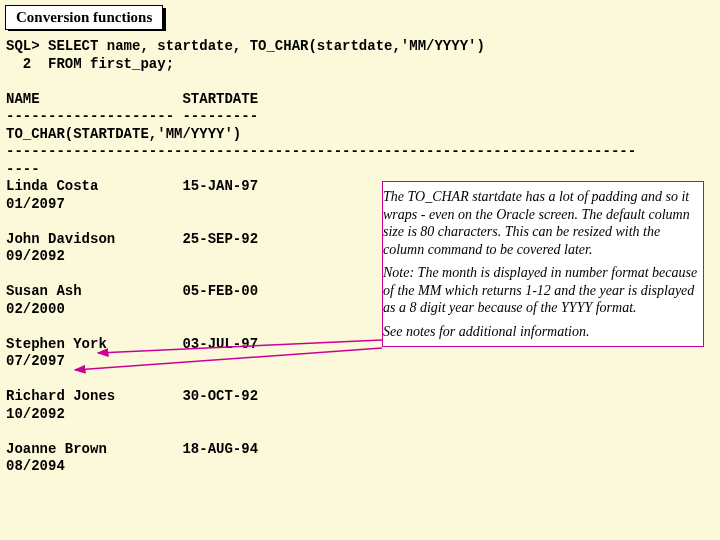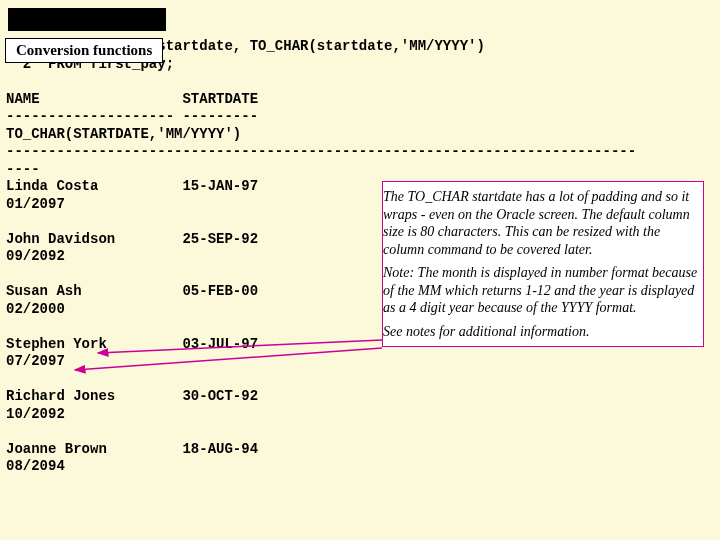--- a/index.html
+++ b/index.html
@@ -15,21 +15,20 @@
   .title-box {
     position: absolute;
     top: 5px;
     left: 5px;
     background: #fff;
     border: 1px solid #000;
     padding: 3px 10px;
     font-weight: bold;
     font-size: 15px;
     z-index: 2;
-    margin-top: 33px;
   }
   .title-shadow {
     position: absolute;
     top: 8px;
     left: 8px;
     background: #000;
     width: 158px;
     height: 23px;
     z-index: 1;
   }
@@ -103,21 +102,21 @@
 07/2097
 
 Richard Jones        30-OCT-92
 10/2092
 
 Joanne Brown         18-AUG-94
 08/2094</div>
 
 <div class="callout">
   <p>The TO_CHAR startdate has a lot of padding and so it wraps - even on the Oracle screen.  The default column size is 80 characters.  This can be resized with the column command to be covered later.</p>
-  <p>Note: The month is displayed in number format because of the MM which returns 1-12 and the year is displayed as a 4 digit year because of the YYYY format.</p>
+  <p>Note: The month is displayed in number format because of the MM which returns 1-12 and the year is displayed as a 8 digit year because of the YYYY format.</p>
   <p>See notes for additional information.</p>
 </div>
 
 <svg class="arrows">
   <defs>
     <marker id="arrowhead" markerWidth="8" markerHeight="6" refX="7" refY="3" orient="auto">
       <polygon points="0 0, 8 3, 0 6" fill="#cc0099"></polygon>
     </marker>
   </defs>
   <line x1="382" y1="340" x2="98" y2="353" stroke="#cc0099" stroke-width="1.5" marker-end="url(#arrowhead)"></line>

